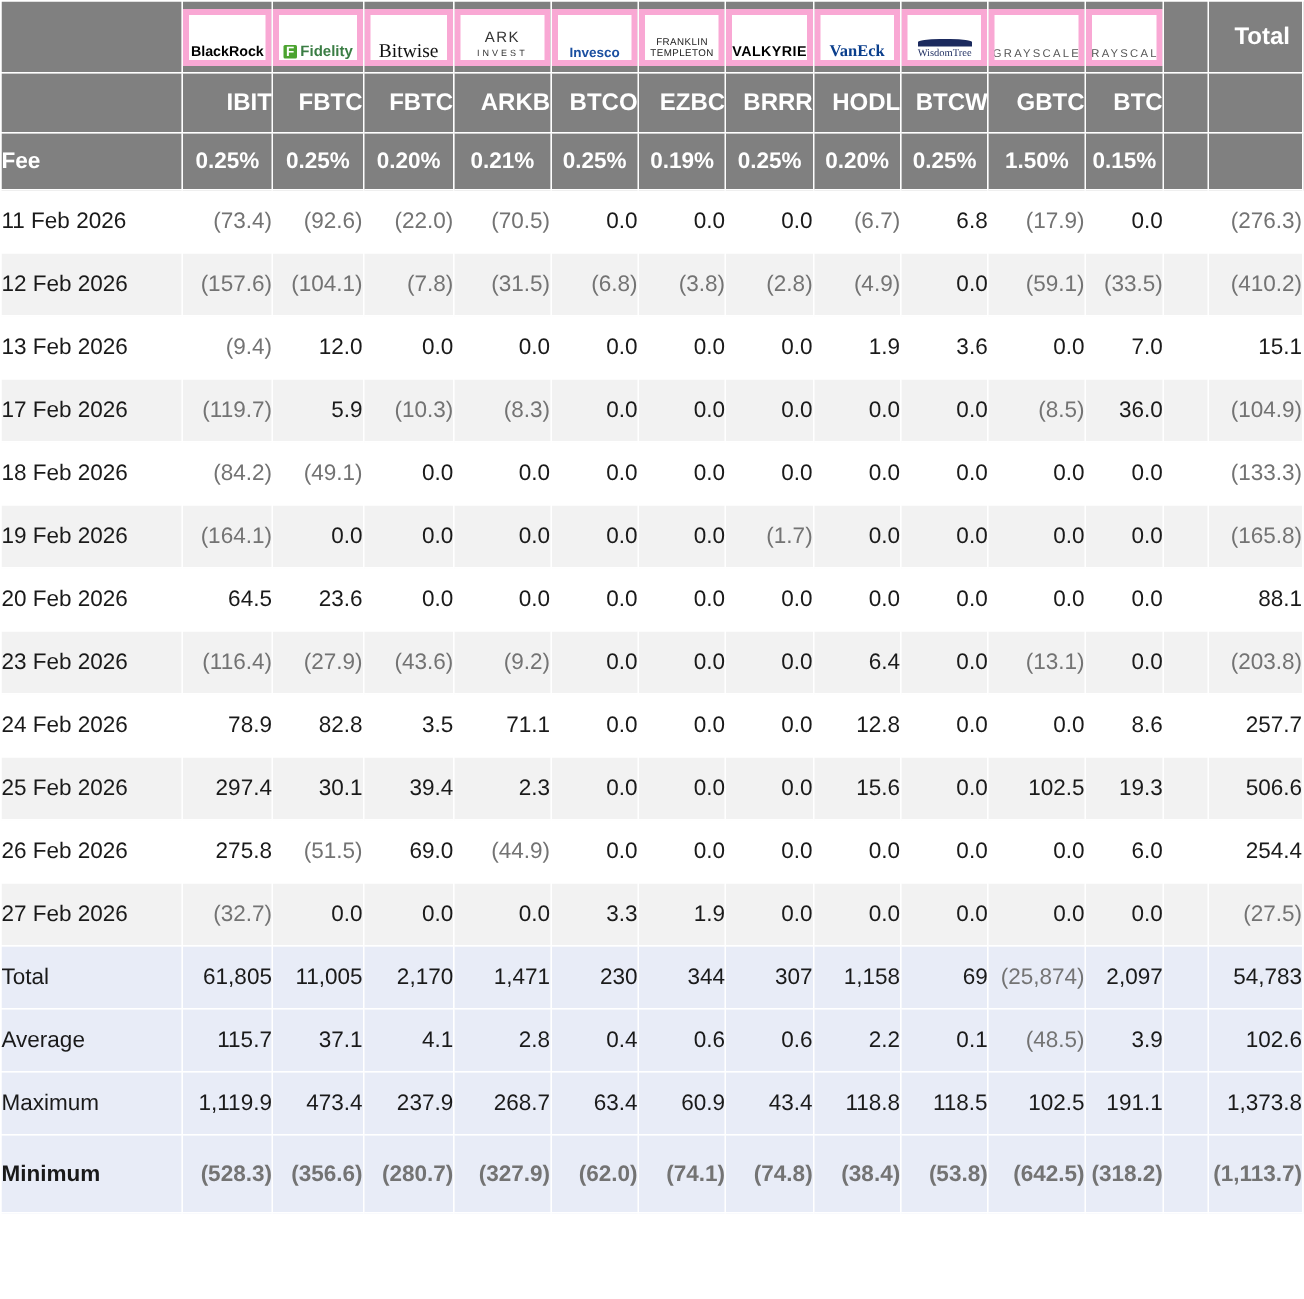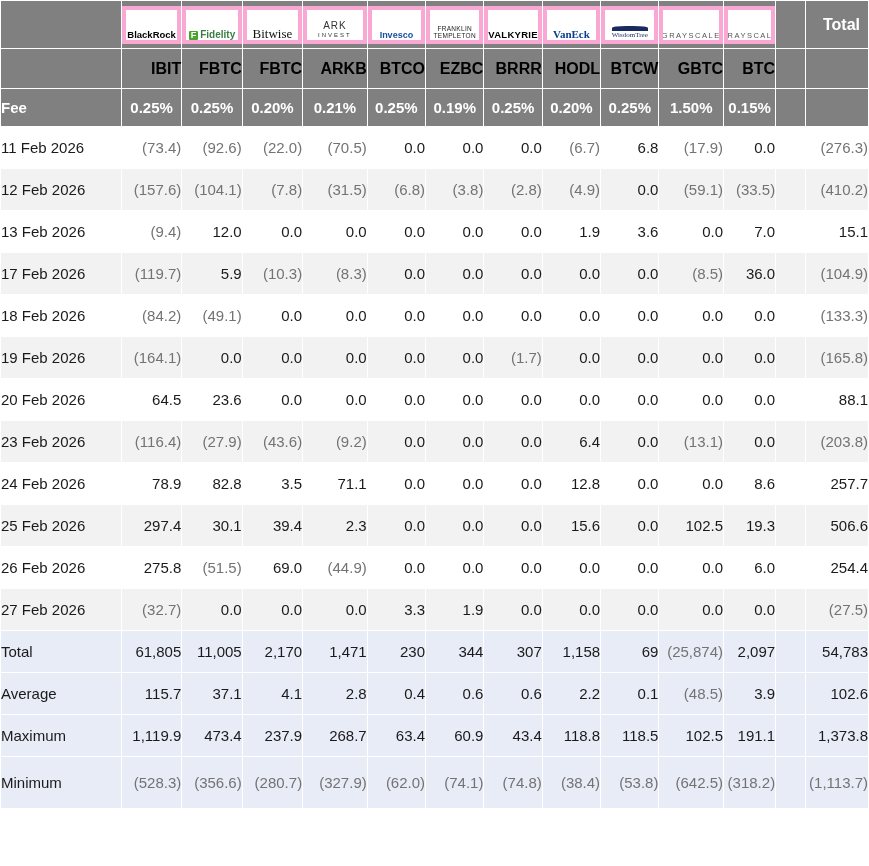--- a/index.html
+++ b/index.html
@@ -65,21 +65,21 @@
   .logo-invesco { font-size:9px; color:#1a4fa0; font-weight:bold;}
   .logo-franklin { font-size:6.5px; color:#222; text-align:center; line-height:1.1; letter-spacing:.3px;}
   .logo-valkyrie { font-size:9.5px; font-weight:bold; color:#000; letter-spacing:.3px;}
   .logo-vaneck { font-size:11px; font-weight:bold; color:#0a3e8c; font-family:"Liberation Serif", serif;}
   .logo-wisdom { font-size:7px; color:#1b2a5e; text-align:center; line-height:1.05; font-family:"Liberation Serif", serif;}
   .logo-wisdom .wt-bar{ display:block; height:5px; background:#1b2a5e; margin-bottom:1px; border-radius:40% 40% 0 0;}
   .logo-grayscale { font-size:7.5px; color:#555; letter-spacing:1.5px;}
 
   .hdr-ticker-row td {
     background: #808080;
-    color: #000000;
+    color: #ffffff;
     font-weight: bold;
     font-size: 16px;
     height: 40px;
     text-align: right;
     padding: 0 8px;
     vertical-align: middle;
   }
   .hdr-fee-row td {
     background: #808080;
     color: #ffffff;
@@ -112,21 +112,21 @@
     font-size: 15px;
     color: #1a1a1a;
   }
   td.neg { color: #737373; }
 
   tbody tr.summary td {
     background: #e8ecf7;
     height: 42px;
   }
   tbody tr.summary td.date-cell { text-align: left; }
-  tbody tr.summary-min td { height: 52px; }
+  tbody tr.summary-min td { height: 52px; font-weight: bold; }
 </style>
 </head>
 <body>
 
 <table class="flows">
   <colgroup>
     <col style="width:116px">
     <col style="width:58px">
     <col style="width:58px">
     <col style="width:58px">

